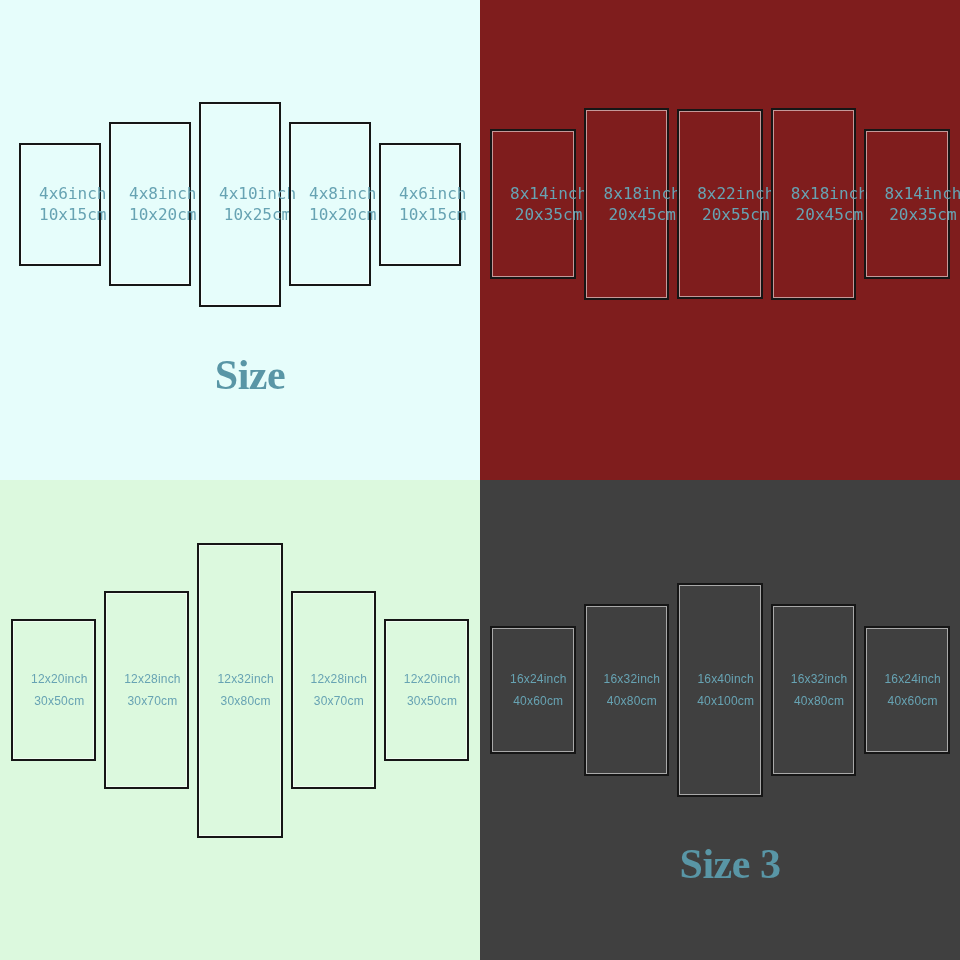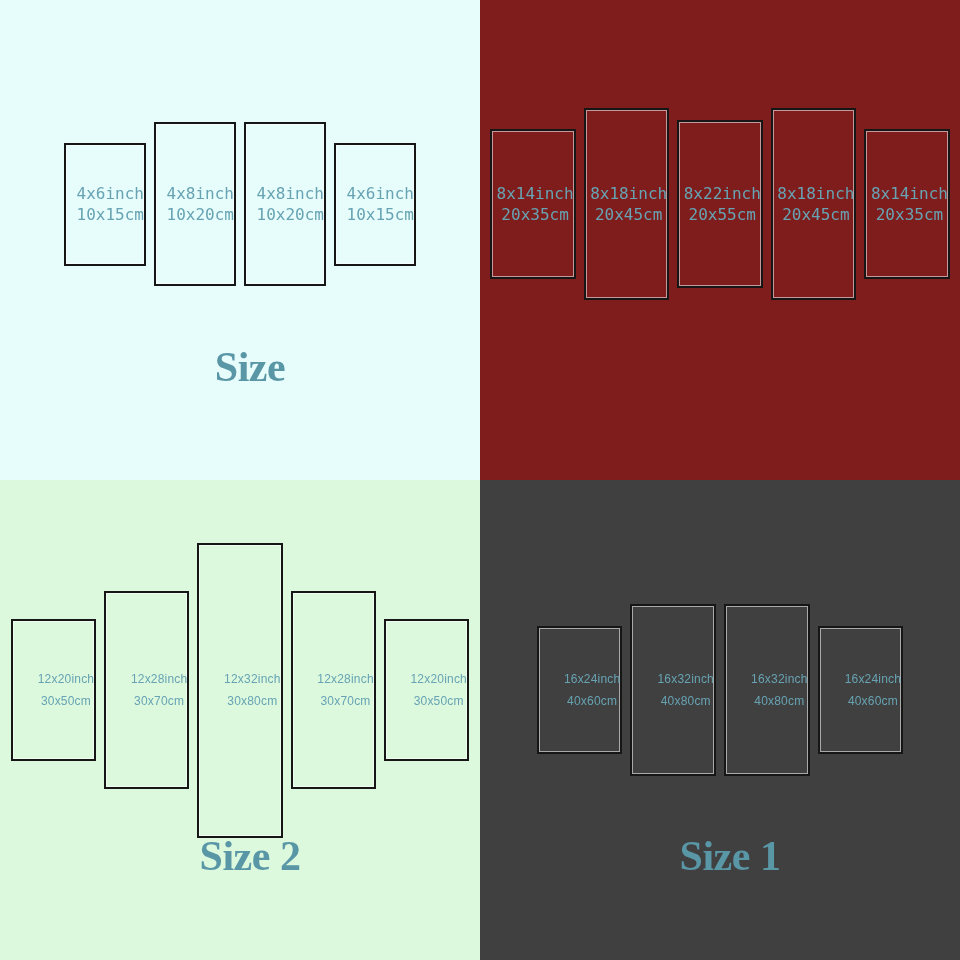--- a/index.html
+++ b/index.html
@@ -29,40 +29,41 @@
     gap: 8px;
   }
   .q2 .panels-row, .q3 .panels-row { height: 420px; }
   .panel {
     box-sizing: border-box;
     border: 2px solid var(--border-color, #161616);
     box-shadow: inset 0 0 0 1px rgba(255,255,255,0.55);
     flex: 0 0 auto;
     display: flex;
     align-items: center;
-    justify-content: flex-end;
+    justify-content: flex-start;
+    padding-left: 18px;
   }
   .panel-label {
     text-align: center;
     color: var(--label-color, #67a3b3);
     white-space: nowrap;
   }
   .q0 .panel-label, .q1 .panel-label {
     font-family: "DejaVu Sans Mono", monospace;
     font-size: 16px; line-height: 21px;
   }
   .q2 .panel-label, .q3 .panel-label {
     font-family: "Liberation Sans", sans-serif;
     font-size: 12px; line-height: 22px;
     letter-spacing: 0.2px;
   }
   .quad-title {
     position: absolute;
     left: 0; right: 0;
-    margin: 0;
+    margin: 8px;
     text-align: center;
     font-family: "Liberation Serif", serif;
     font-weight: 700;
     font-size: 42px;
     line-height: 44px;
     letter-spacing: -0.5px;
     color: var(--title-color, #5996a6);
     padding-left: 20px;
   }
   .q0 .quad-title, .q1 .quad-title { top: 345px; }
@@ -79,20 +80,26 @@
             <div>4x6inch</div>
             <div>10x15cm</div>
           </div>
         </div>
         <div class="panel" style="width: 82px; height: 164px;">
           <div class="panel-label">
             <div>4x8inch</div>
             <div>10x20cm</div>
           </div>
         </div>
+        <div class="panel" style="width: 82px; height: 205px;">
+          <div class="panel-label">
+            <div>4x10inch</div>
+            <div>10x25cm</div>
+          </div>
+        </div>
         <div class="panel" style="width: 82px; height: 164px;">
           <div class="panel-label">
             <div>4x8inch</div>
             <div>10x20cm</div>
           </div>
         </div>
         <div class="panel" style="width: 82px; height: 123px;">
           <div class="panel-label">
             <div>4x6inch</div>
             <div>10x15cm</div>
@@ -108,21 +115,21 @@
             <div>8x14inch</div>
             <div>20x35cm</div>
           </div>
         </div>
         <div class="panel" style="width: 85.6px; height: 192.6px;">
           <div class="panel-label">
             <div>8x18inch</div>
             <div>20x45cm</div>
           </div>
         </div>
-        <div class="panel" style="width: 85.6px; height: 168px;">
+        <div class="panel" style="width: 85.6px; height: 190px;">
           <div class="panel-label">
             <div>8x22inch</div>
             <div>20x55cm</div>
           </div>
         </div>
         <div class="panel" style="width: 85.6px; height: 192.6px;">
           <div class="panel-label">
             <div>8x18inch</div>
             <div>20x45cm</div>
           </div>
@@ -161,44 +168,49 @@
             <div>30x70cm</div>
           </div>
         </div>
         <div class="panel" style="width: 85.2px; height: 142px;">
           <div class="panel-label">
             <div>12x20inch</div>
             <div>30x50cm</div>
           </div>
         </div>
       </div>
-    <h2 class="quad-title">Size 2</h2>
   </section>
   <section class="quad q3" style="background: #404040;">
     <div class="panels-row">
         <div class="panel" style="width: 85.6px; height: 128.4px;">
           <div class="panel-label">
             <div>16x24inch</div>
             <div>40x60cm</div>
           </div>
         </div>
         <div class="panel" style="width: 85.6px; height: 171.2px;">
           <div class="panel-label">
             <div>16x32inch</div>
             <div>40x80cm</div>
           </div>
         </div>
+        <div class="panel" style="width: 85.6px; height: 214px;">
+          <div class="panel-label">
+            <div>16x40inch</div>
+            <div>40x100cm</div>
+          </div>
+        </div>
         <div class="panel" style="width: 85.6px; height: 171.2px;">
           <div class="panel-label">
             <div>16x32inch</div>
             <div>40x80cm</div>
           </div>
         </div>
         <div class="panel" style="width: 85.6px; height: 128.4px;">
           <div class="panel-label">
             <div>16x24inch</div>
             <div>40x60cm</div>
           </div>
         </div>
       </div>
-    <h2 class="quad-title">Size 1</h2>
+    <h2 class="quad-title">Size 3</h2>
   </section>
 </main>
 
 </body></html>

